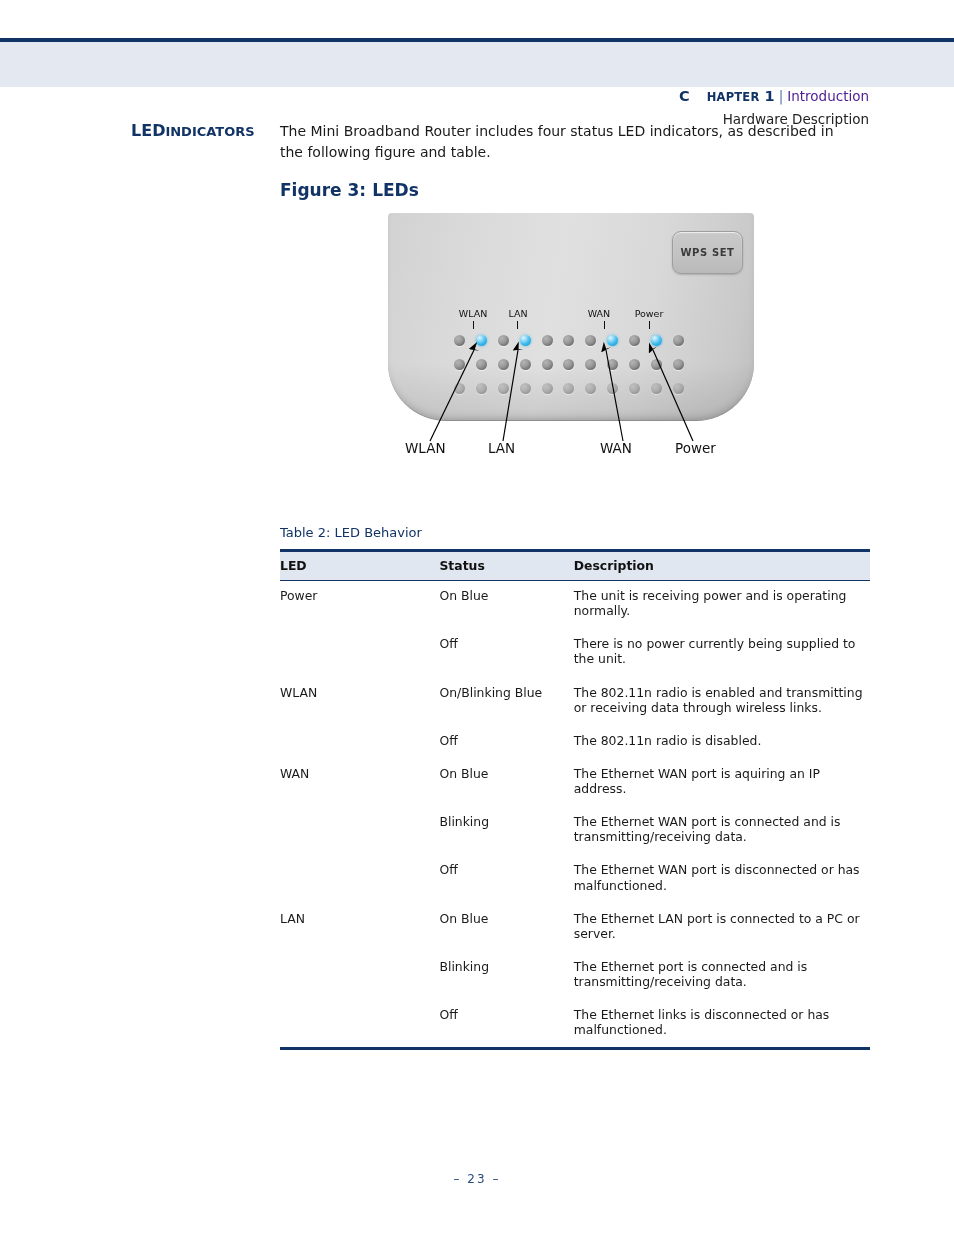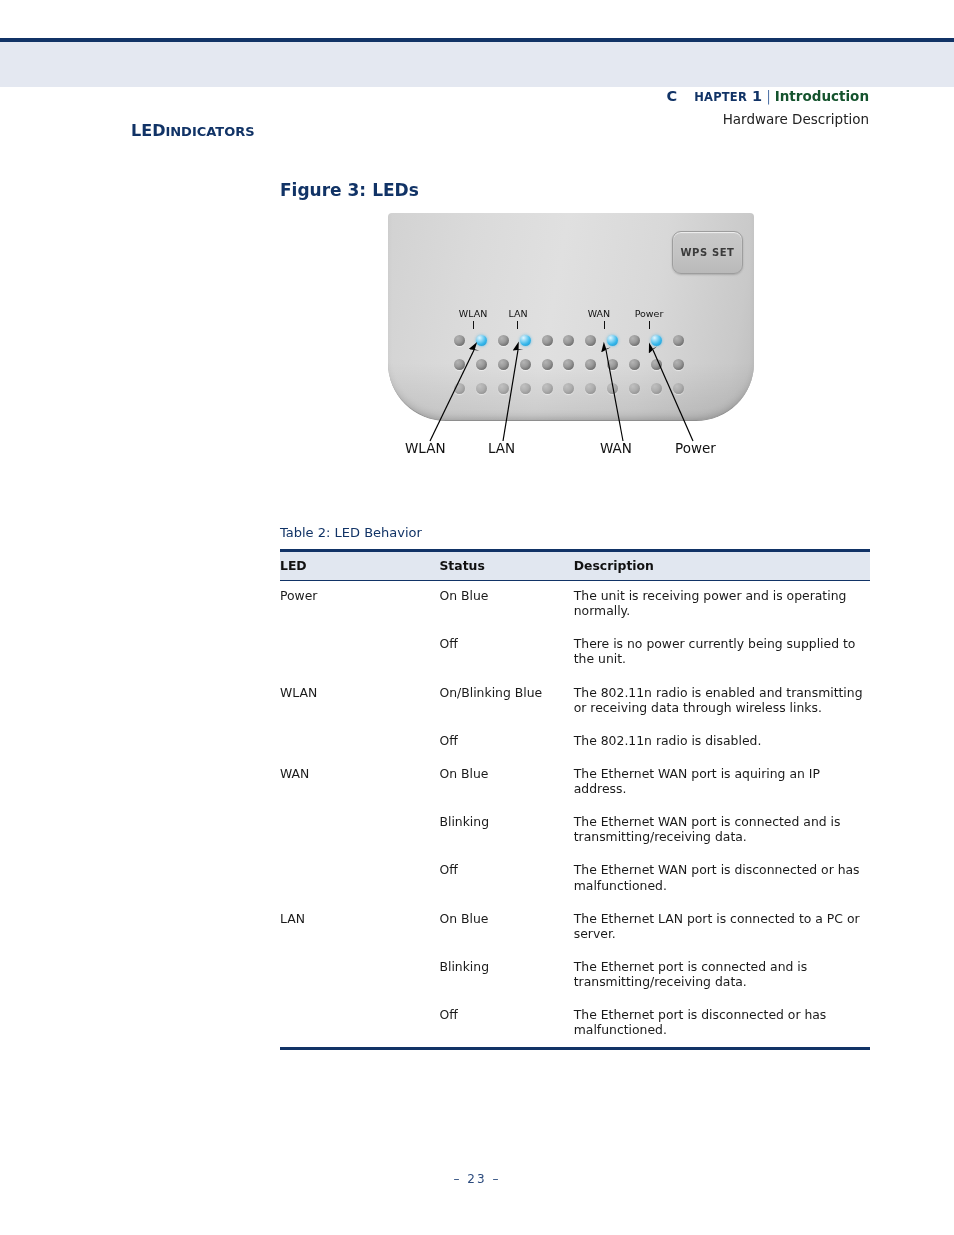--- a/index.html
+++ b/index.html
@@ -57,22 +57,22 @@
   }
   .hdr-chapter .sc {
     font-size: 11.5px;
     padding-left: 17px;
   }
   .hdr-pipe {
     color: #5577aa;
     padding: 0 4px;
   }
   .hdr-intro {
-    color: #14532d;
-    font-weight: bold;
+    color: #4c1d95;
+    font-weight: normal;
     margin-top: 8px;
   }
   .hdr-line2 {
     font-size: 13.5px;
     color: #222222;
     margin-top: 3px;
     white-space: nowrap;
   }
 
   
@@ -298,20 +298,21 @@
           <span class="cap">1</span></span><span class="hdr-pipe">|</span><span class="hdr-intro">Introduction</span>
       </div>
       <div class="hdr-line2">Hardware Description</div>
     </div>
   </div>
 
   <div class="section-head">
     <span class="big">LED</span><span class="small">INDICATORS</span>
   </div>
 
+  <div class="intro">The Mini Broadband Router includes four status LED indicators, as described in the following figure and table.</div>
 
   <div class="fig-caption">
     <span>Figure 3:</span><span class="gap"></span><span>LEDs</span>
   </div>
 
   <div class="figure-area">
 
     <div class="device-body"></div>
     <div class="device-shade"></div>
 
@@ -451,21 +452,21 @@
           <td class="col-desc spacer-top">The Ethernet LAN port is connected to a PC or server.</td>
         </tr>
         <tr>
           <td class="col-led spacer-top"></td>
           <td class="col-stat spacer-top">Blinking</td>
           <td class="col-desc spacer-top">The Ethernet port is connected and is transmitting/receiving data.</td>
         </tr>
         <tr class="last-row">
           <td class="col-led spacer-top"></td>
           <td class="col-stat spacer-top">Off</td>
-          <td class="col-desc spacer-top">The Ethernet port is disconnected or has malfunctioned.</td>
+          <td class="col-desc spacer-top">The Ethernet links is disconnected or has malfunctioned.</td>
         </tr>
       </tbody>
     </table>
   </div>
 
   <div class="footer">–  23  –</div>
 
 </div>
 
 </body></html>

